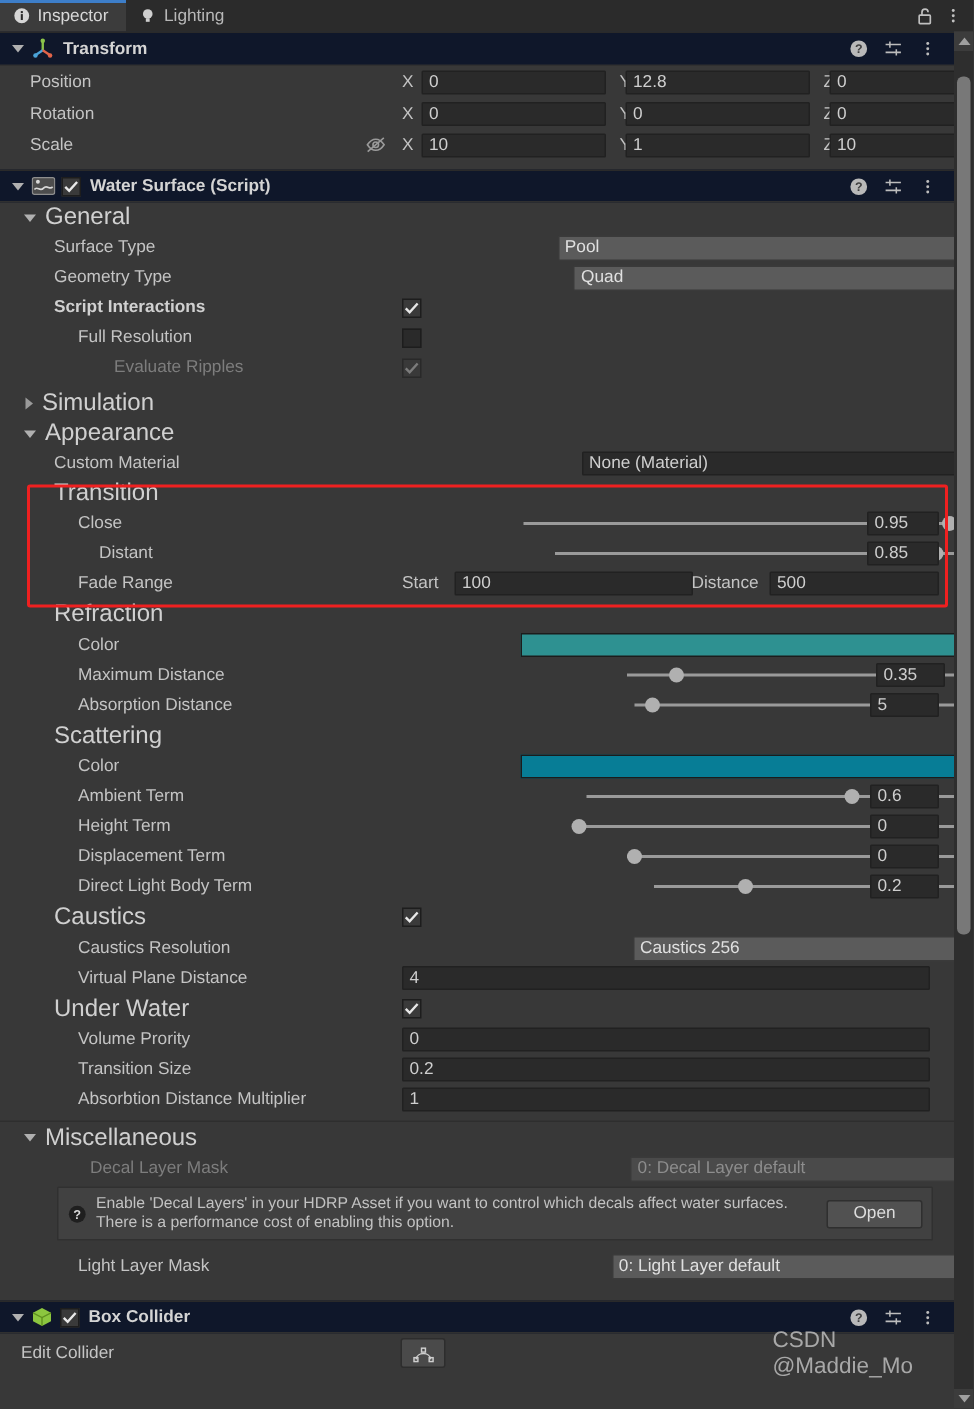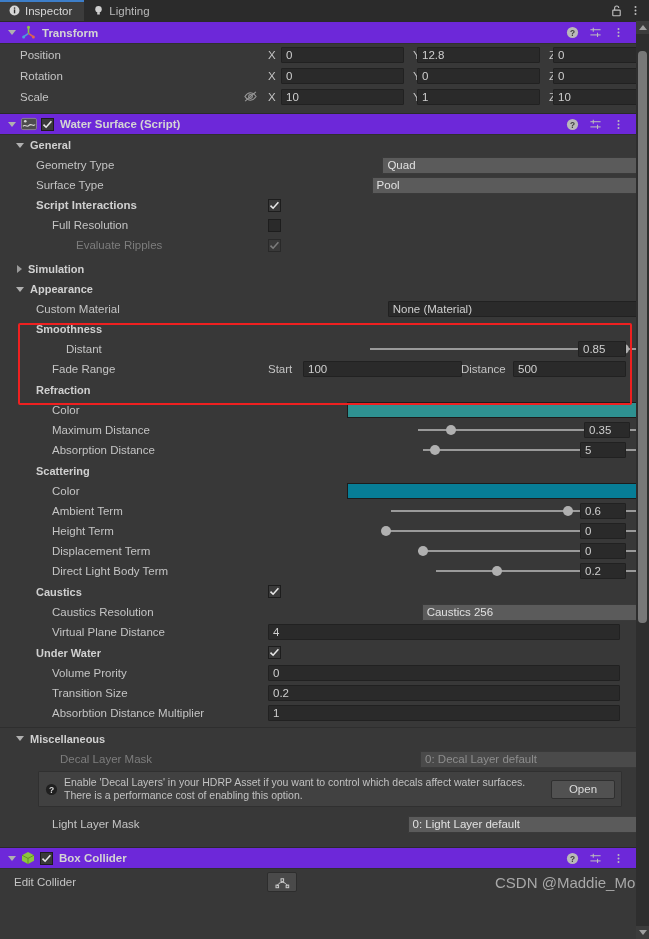--- a/index.html
+++ b/index.html
@@ -44,21 +44,21 @@
     display: flex; align-items: center; justify-content: center; background: #3c3c3c;
   }
   .scroll-up { top: 0; } .scroll-dn { bottom: 0; }
   .arw { width: 0; height: 0; border-left: 4px solid transparent; border-right: 4px solid transparent; }
   .arw.up { border-bottom: 5px solid #a0a0a0; }
   .arw.dn { border-top: 5px solid #a0a0a0; }
   .thumb { position: absolute; left: 2px; width: 9px; top: 30px; height: 572px; background: #787878; border-radius: 4px; }
 
   
   .comp-header {
-    display: flex; align-items: center; height: 22px; background: #6d28d9;
+    display: flex; align-items: center; height: 22px; background: #0f172a;
     border-top: 1px solid #2a2a2a; border-bottom: 1px solid #303030; padding-left: 4px;
   }
   .comp-header .title { font-weight: bold; font-size: 11.5px; color: #d4d4d4; margin-left: 6px; }
   .comp-header .right { margin-left: auto; display: flex; align-items: center; gap: 7px; padding-right: 10px; }
   .foldout {
     width: 0; height: 0; border-left: 4.5px solid transparent; border-right: 4.5px solid transparent;
     border-top: 5.5px solid #b0b0b0; margin: 0 4px;
   }
   .foldout.closed {
     border-top: 4.5px solid transparent; border-bottom: 4.5px solid transparent;
@@ -72,21 +72,21 @@
   .cbox .tick { width: 11px; height: 11px; }
   .row { display: flex; align-items: center; height: 20px; padding-left: 0; }
   .lbl { font-size: 11.5px; color: #c4c4c4; white-space: nowrap; text-align: center; }
   .lbl.bold { font-weight: bold; color: #d0d0d0; }
   .lbl.dim { color: #7d7d7d; margin-left: 24px; }
   .ind2 { padding-left: 36px; }
   .ind3 { padding-left: 52px; }
   .ind4 { padding-left: 66px; }
 
   .group-row { display: flex; align-items: center; height: 20px; }
-  .grp-lbl { font-weight: bold; font-size: 11px; color: #d0d0d0; text-align: center; }
+  .grp-lbl { font-weight: normal; font-size: 16px; color: #d0d0d0; text-align: center; }
 
   
   .fieldcol { position: absolute; left: 268px; }
   .rowrel { position: relative; }
 
   .tf {
     background: #2a2a2a; border: 1px solid #212121; height: 16px; color: #cfcfcf;
     font-size: 11.5px; display: flex; align-items: center; padding: 0 4px; border-radius: 1px;
   }
   .dd {
@@ -306,31 +306,31 @@
           </span>
         </span>
       </div>
 
       <div class="group-row" style="padding-left:16px">
         <span class="foldout" style="margin:0 6px 0 0"></span>
         <span class="grp-lbl">General</span>
       </div>
 
       <div class="row rowrel">
+        <span class="lbl ind2">Surface Type</span>
+        <span class="fieldcol dd" style="width:352px">
+          <span>Pool</span>
+
+        </span>
+      </div>
+
+      <div class="row rowrel">
         <span class="lbl ind2">Geometry Type</span>
         <span class="fieldcol dd" style="width:352px">
           <span>Quad</span>
-
-        </span>
-      </div>
-
-      <div class="row rowrel">
-        <span class="lbl ind2">Surface Type</span>
-        <span class="fieldcol dd" style="width:352px">
-          <span>Pool</span>
 
         </span>
       </div>
 
       <div class="row rowrel">
         <span class="lbl ind2 bold">Script Interactions</span>
         <span class="fieldcol cbox on">
           <svg class="tick" viewBox="0 0 11 11">
               <path d="M1.5 5.6 L4.1 8.2 L9.4 2.3" stroke="#e8e8e8" stroke-width="1.6" fill="none"></path>
             </svg>
@@ -365,23 +365,31 @@
 
       <div class="row rowrel">
         <span class="lbl ind2">Custom Material</span>
         <span class="fieldcol objfield" style="width:352px">
           <span>None (Material)</span>
 
         </span>
       </div>
 
       <div class="group-row" style="padding-left:36px">
-        <span class="grp-lbl">Smoothness</span>
-      </div>
-
+        <span class="grp-lbl">Transition</span>
+      </div>
+
+      <div class="row rowrel">
+        <span class="lbl ind3">Close</span>
+        <span class="fieldcol slider" style="width:299px">
+          <span class="track"></span>
+          <span class="knob" style="left:95%"></span>
+        </span>
+        <span class="tf" style="position:absolute;left:578px;width:48px">0.95</span>
+      </div>
 
       <div class="row rowrel">
         <span class="lbl ind4">Distant</span>
         <span class="fieldcol slider" style="width:299px">
           <span class="track"></span>
           <span class="knob" style="left:85%"></span>
         </span>
         <span class="tf" style="position:absolute;left:578px;width:48px">0.85</span>
       </div>
 
@@ -602,21 +610,21 @@
       <div class="row rowrel" style="height:26px">
         <span class="lbl" style="padding-left:14px">Edit Collider</span>
         <span class="fieldcol editbtn" style="left:267px">
           <svg viewBox="0 0 16 14" width="15" height="13" fill="none" stroke="#cfcfcf" stroke-width="1.05">
             <path d="M2.5 11 C3.2 5.5 12.3 5.5 13 11"></path>
             <rect x="1" y="9.8" width="2.8" height="2.8"></rect>
             <rect x="11.9" y="9.8" width="2.8" height="2.8"></rect>
             <rect x="6.4" y="3" width="2.8" height="2.8"></rect>
           </svg>
         </span>
-        <span class="watermark" style="position:absolute;left:495px">CSDN @Maddie_Mo</span>
+        <span class="watermark" style="position:absolute;left:515px">CSDN @Maddie_Mo</span>
       </div>
 
     </div>
 
     <div class="hl" style="left:18px; top:302px; width:614px; height:82px;"></div>
 
     <div class="scroll">
       <div class="scroll-up">
         <span class="arw up"></span>
       </div>

